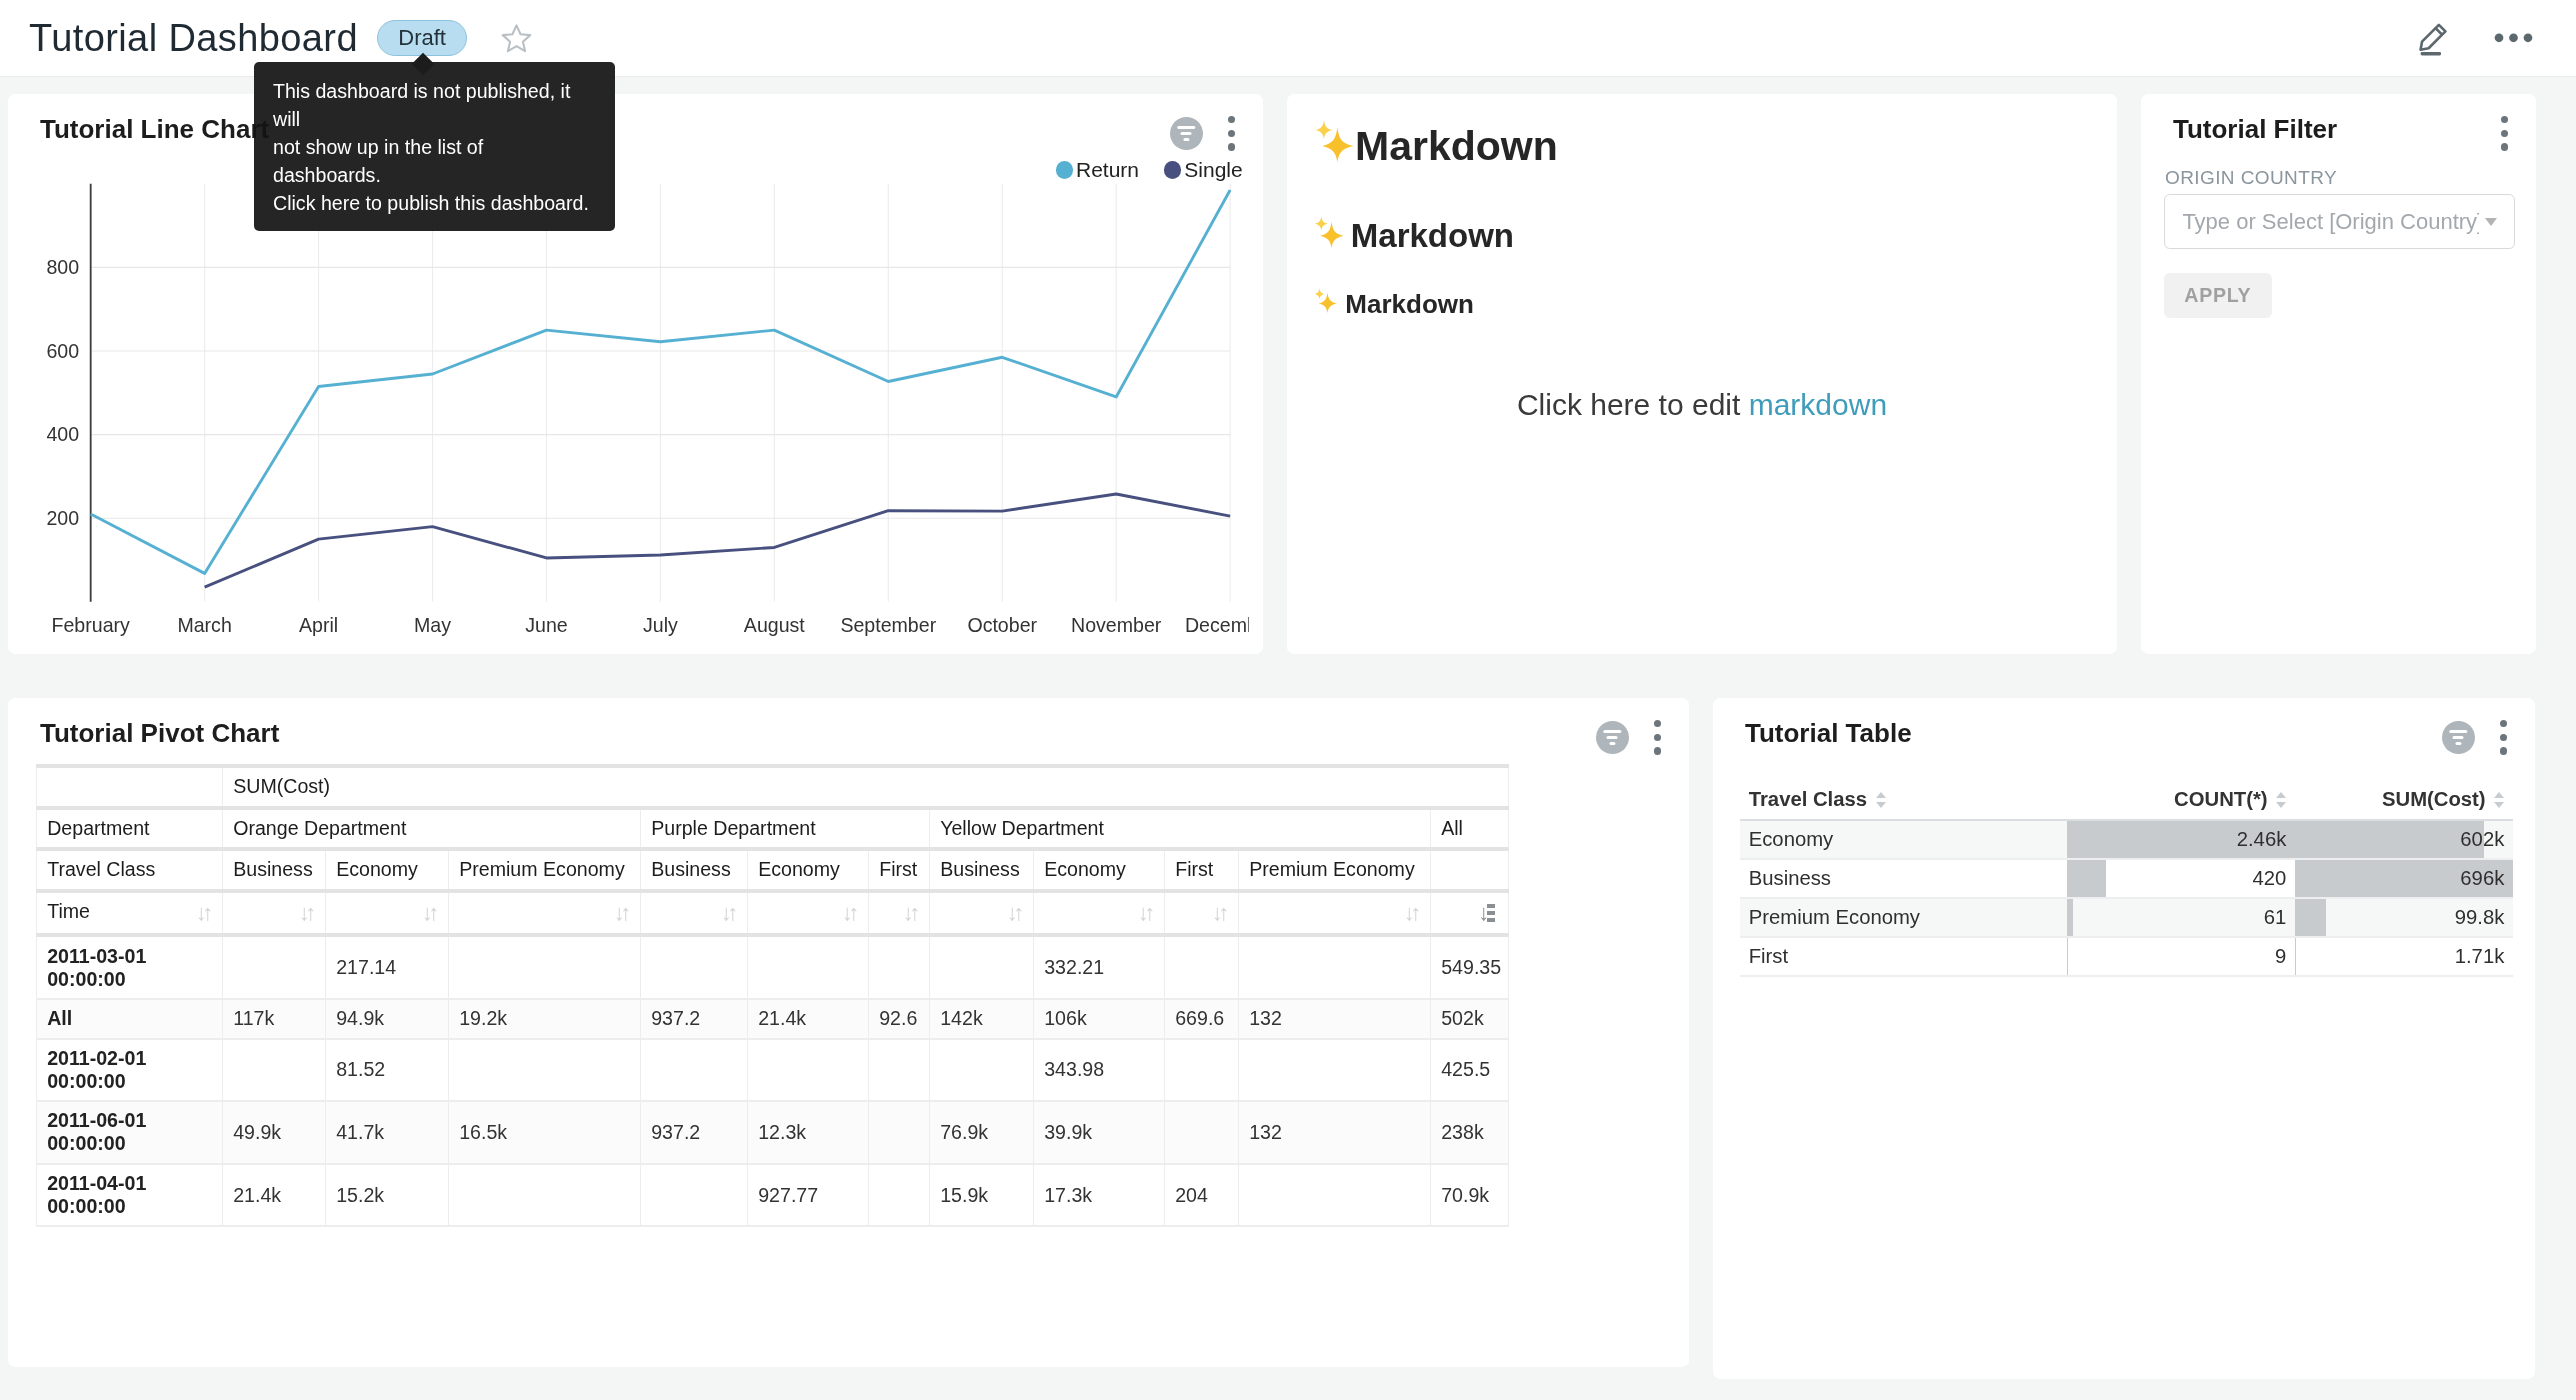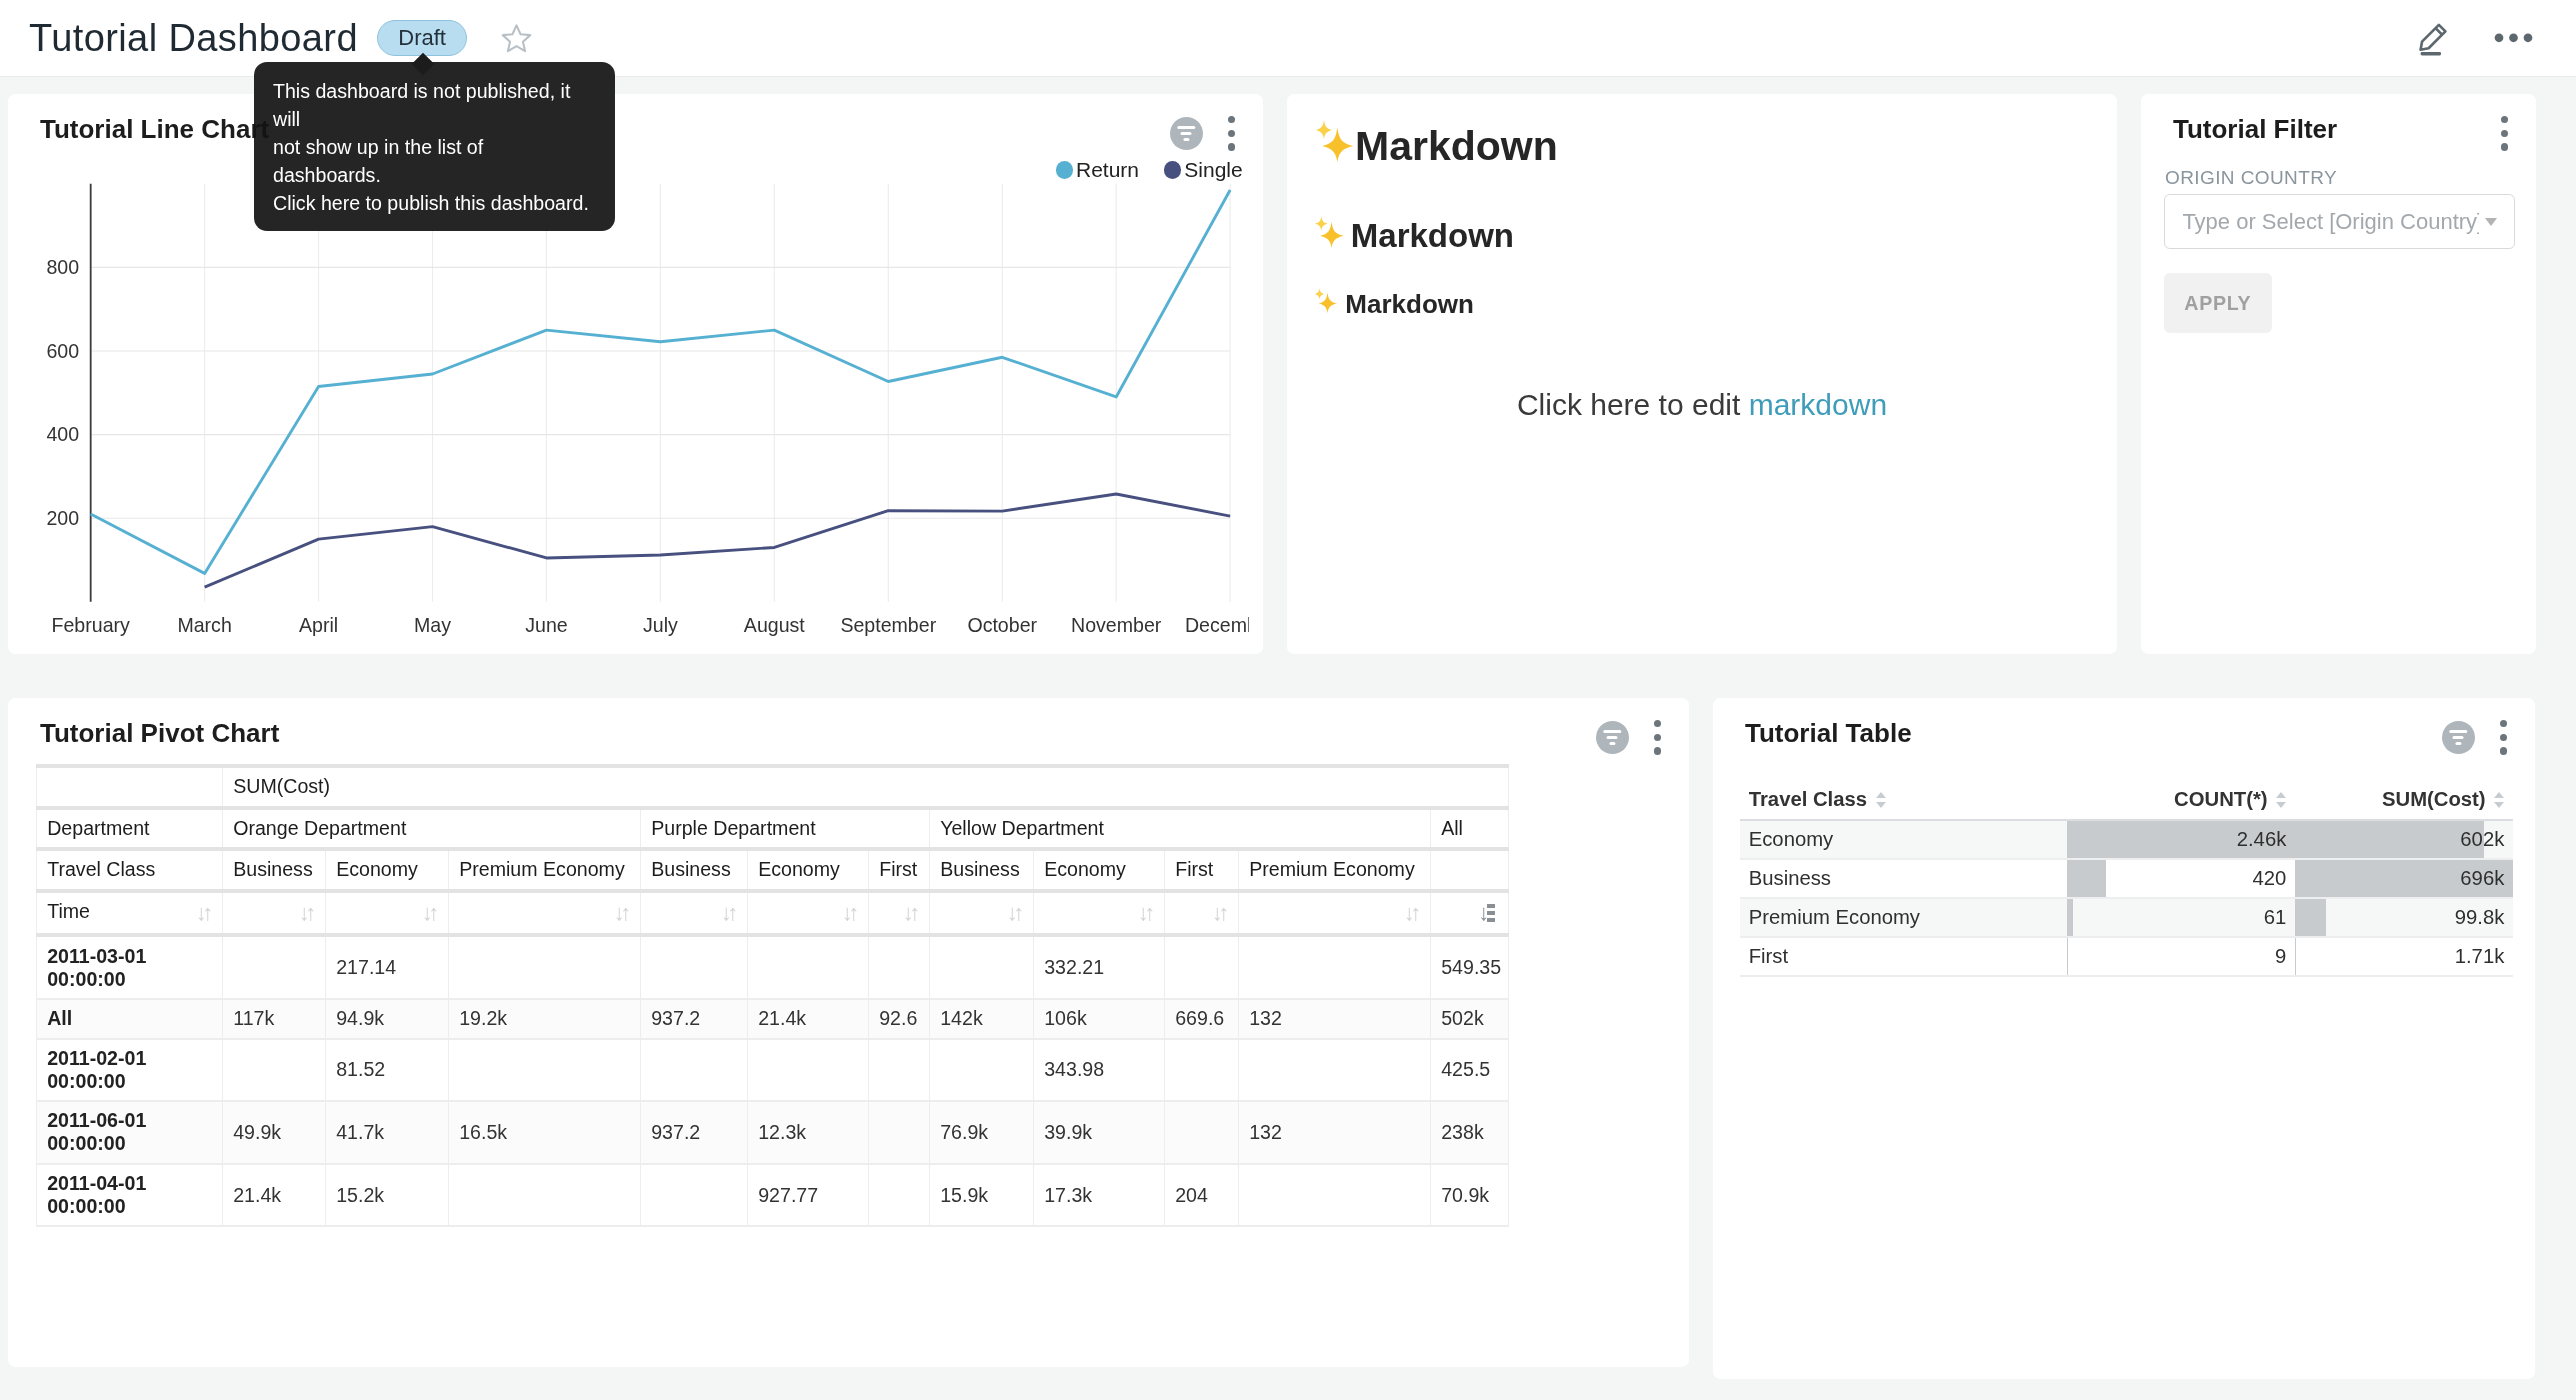--- a/index.html
+++ b/index.html
@@ -22,21 +22,21 @@
     margin-left:19px; font-size:22px; color:#22313a;
     background:#b9ddf0; border:1.5px solid #8fc3dd; border-radius:29px;
     padding:4.4px 20.3px; cursor:pointer;
   }
   .star { margin-left:33px; cursor:pointer; }
   .hdr-actions { margin-left:auto; display:flex; align-items:center; gap:41px; padding-right:13px; }
   .iconbtn { cursor:pointer; display:inline-flex; }
   
   .tooltip {
     position:absolute; left:254px; top:62px; width:361px; z-index:50;
-    background:rgba(18,18,18,.92); color:#fff; border-radius:13px;
+    background:rgba(18,18,18,.92); color:#fff; border-radius:5px;
     padding:14.5px 19px; font-size:19.6px; line-height:28px; cursor:pointer;
   }
   .tooltip:before {
     content:""; position:absolute; top:-6.5px; left:161px;
     width:16px; height:16px; background:#1c1c1c; transform:rotate(45deg);
   }
   
   .card { position:absolute; background:#fff; border-radius:7.3px; }
   .card-line   { left:8px;   top:94px; width:1255px; height:560px; overflow:hidden; }
   .card-md     { left:1287px; top:94px; width:830px; height:560px; }
@@ -69,21 +69,21 @@
   
   .flabel { position:absolute; left:24px; top:73px; font-size:19px; font-weight:500; color:#8a959c; letter-spacing:0.4px; }
   .fselect {
     position:absolute; left:23px; top:100px; width:351px; height:55px;
     border:1.5px solid #d9d9d9; border-radius:5.8px; background:#fff;
     display:flex; align-items:center; padding:0 17.4px; cursor:pointer;
   }
   .fselect .ph { font-size:22px; color:#a3a8ad; flex:1; white-space:nowrap; overflow:hidden; }
   .fselect .car { width:0; height:0; border-left:6.5px solid transparent; border-right:6.5px solid transparent; border-top:8px solid #b3b3b3; margin-left:5.8px; }
   .fapply {
-    position:absolute; left:23px; top:179px; height:60px; padding:0 20.3px;
+    position:absolute; left:23px; top:179px; height:45px; padding:0 20.3px;
     background:#f1f1f1; border:none; border-radius:5.8px;
     font-family:"Liberation Sans", sans-serif;
     font-size:19.6px; font-weight:600; letter-spacing:0.7px; color:#a0a0a0; cursor:pointer;
   }
   
   table.pivot { position:absolute; left:28px; top:66px; border-collapse:collapse; table-layout:fixed; font-size:19.6px; color:#333; border-top:4.4px solid #e3e3e3; }
   table.pivot th, table.pivot td { border:0.7px solid #ededed; text-align:left; padding:7.3px 10.2px; font-weight:400; background:#fff; overflow:hidden; white-space:nowrap; }
   table.pivot thead tr th { border-bottom:4.4px solid #e3e3e3; height:41px; color:#1d1d1d; }
   table.pivot tr.sortrow th { height:38px; }
   table.pivot tbody td, table.pivot tbody th { border-bottom:2.2px solid #ededed; }

